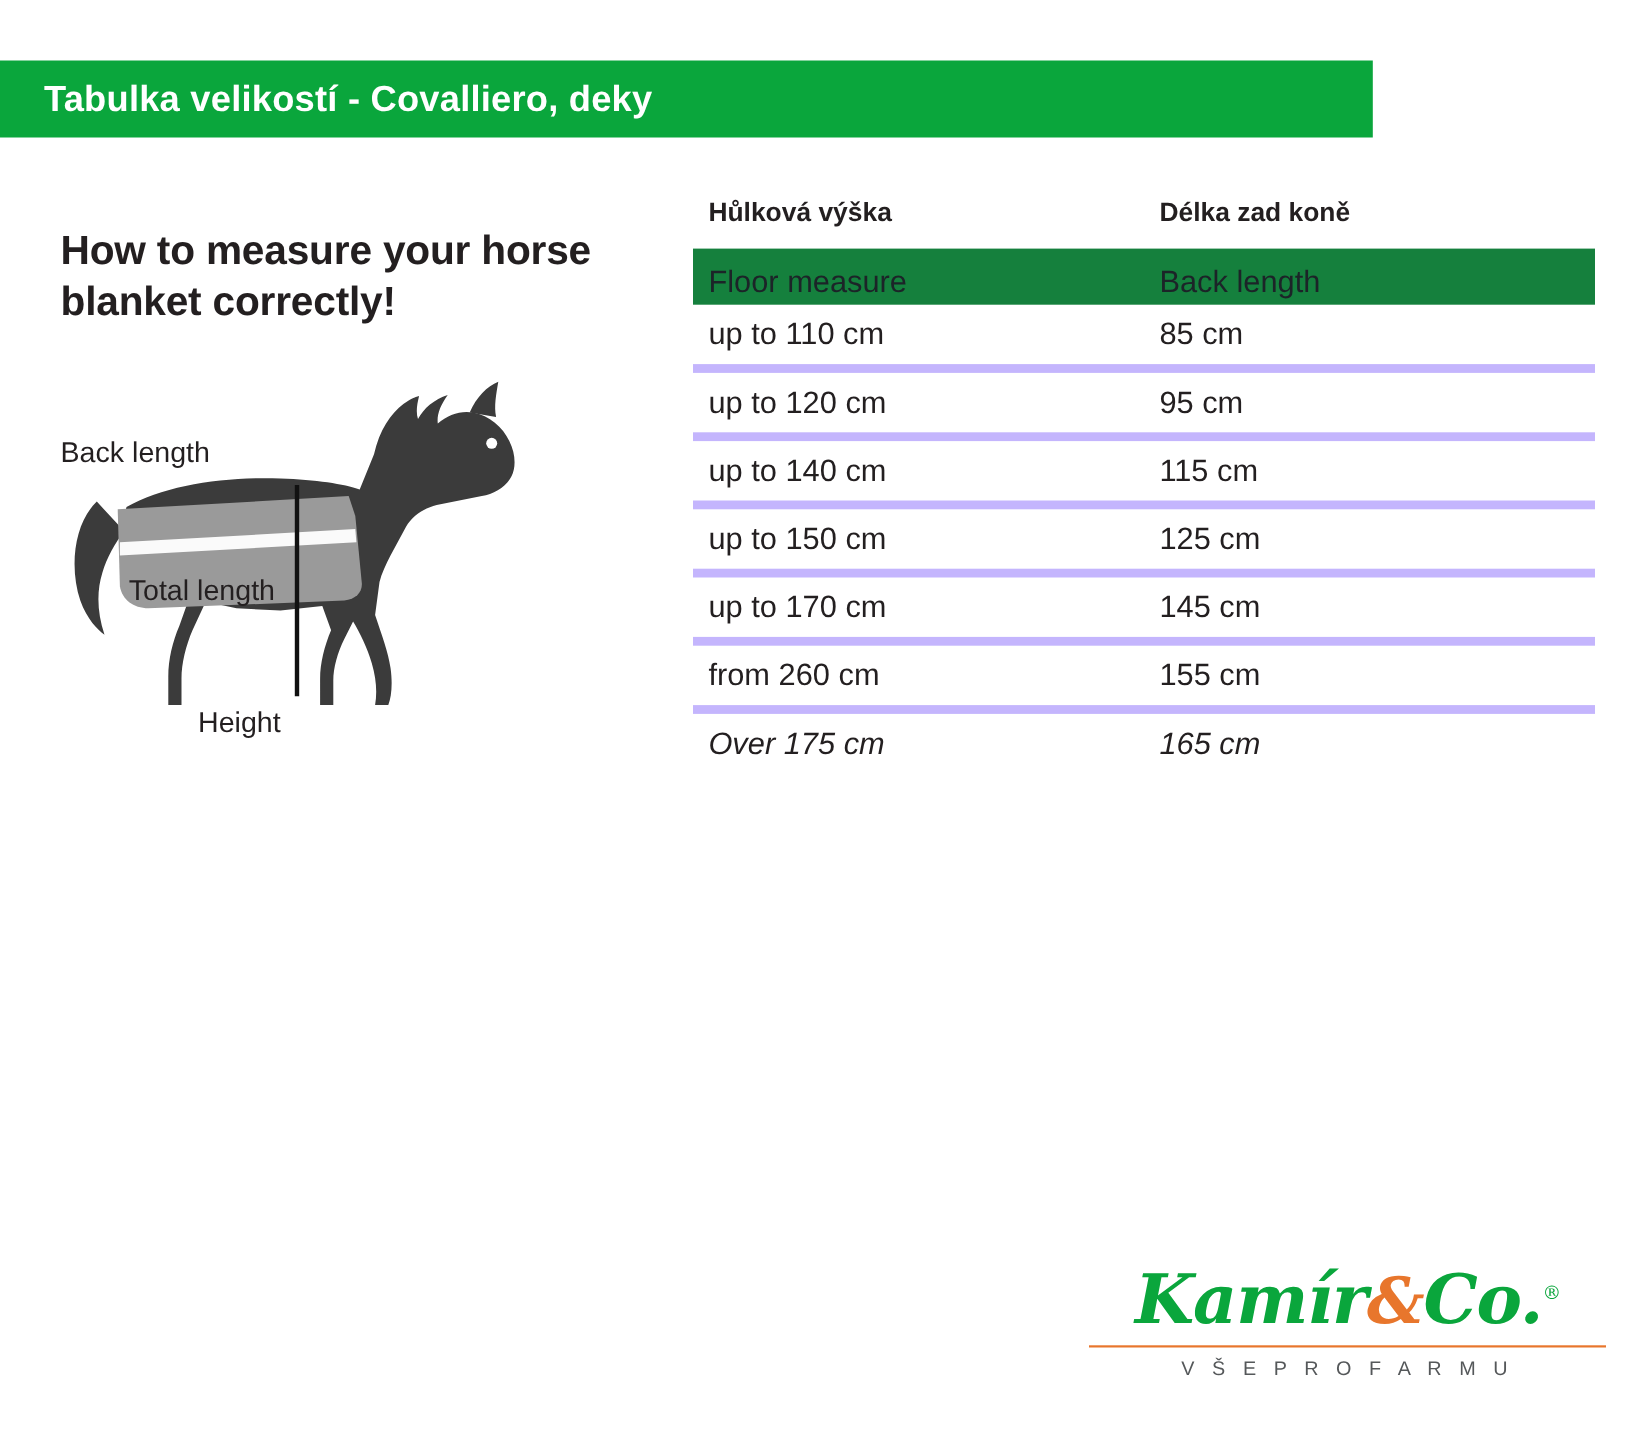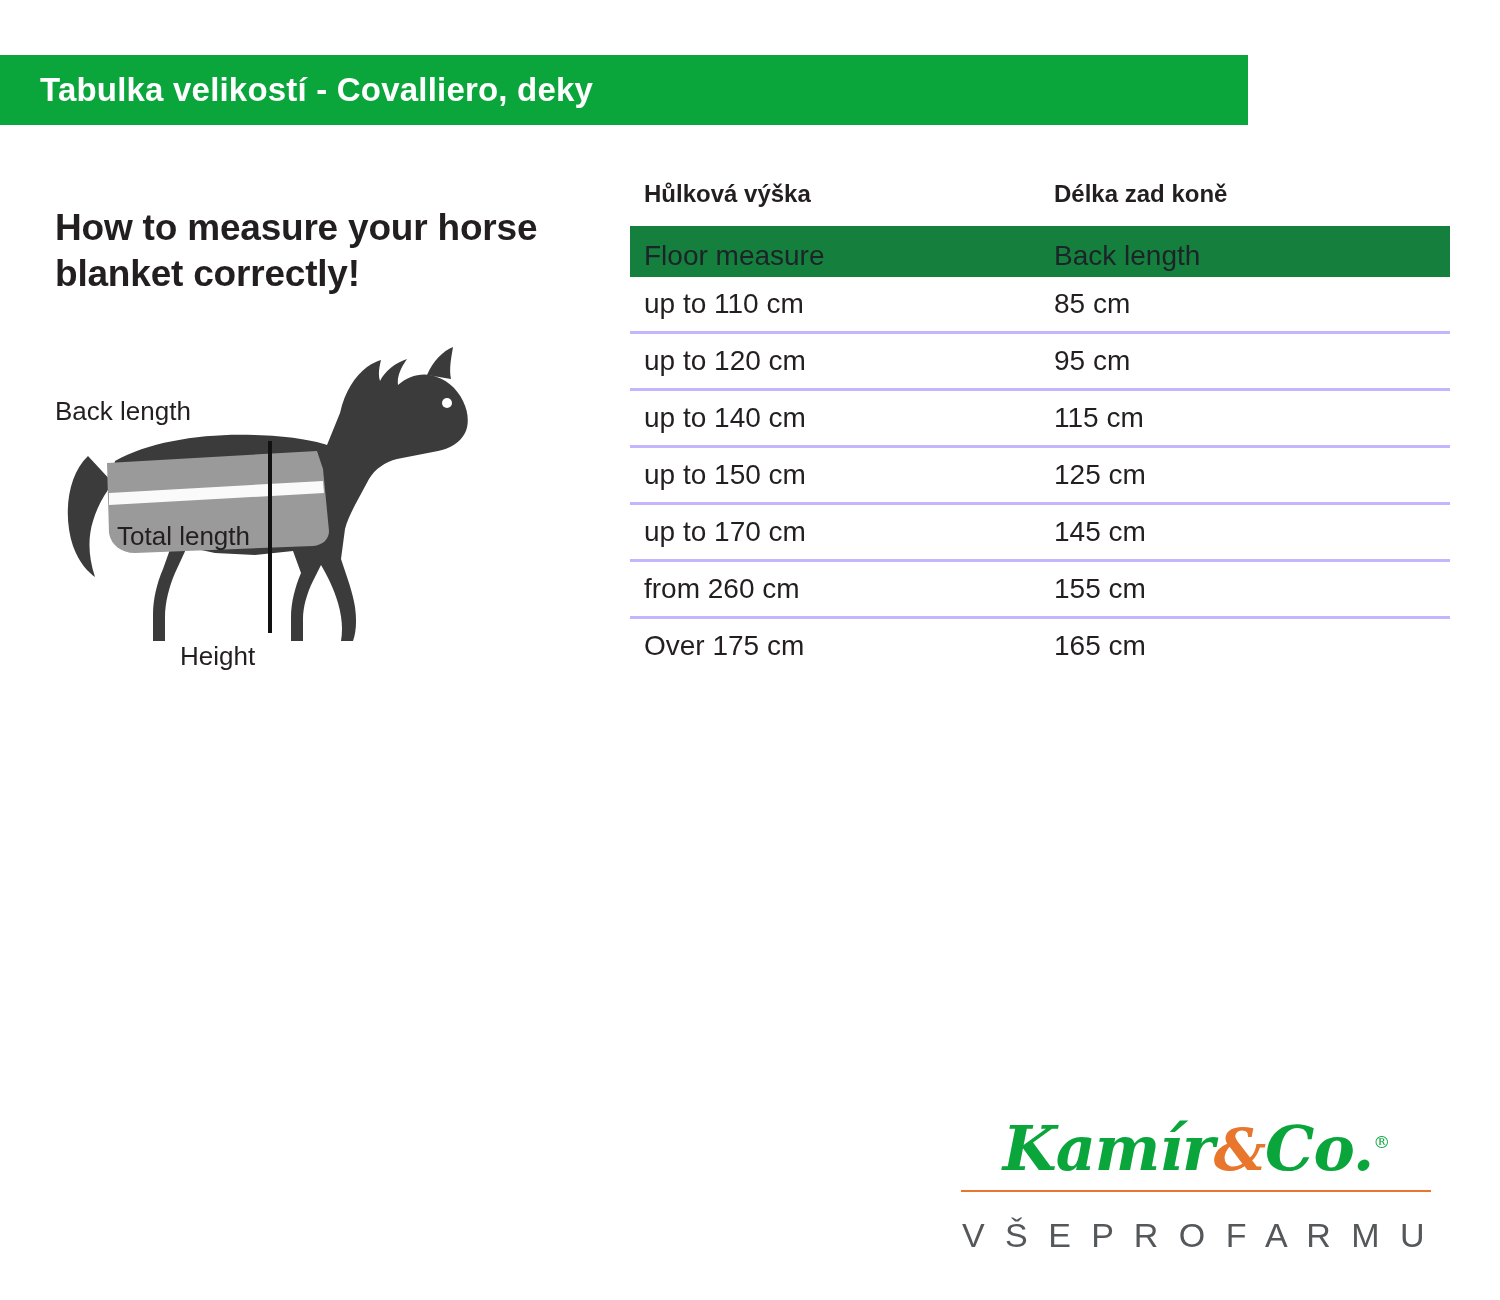--- a/index.html
+++ b/index.html
@@ -99,30 +99,31 @@
     font-size: 28px;
     font-weight: normal;
     color: #1c2428;
     padding: 14px 0 5px 14px;
     border: none;
   }
   .tbl tbody td {
     font-size: 28px;
     color: #231f20;
     padding: 11px 0 11px 14px;
-    border-bottom: 3px solid #c4b5fd;
+    border-bottom: 8px solid #c4b5fd;
   }
   .tbl tbody tr:last-child td {
     border-bottom: none;
+    font-style: italic;
   }
 
   
   .logo-area {
     position: absolute;
-    right: 69px;
+    right: 40px;
     bottom: 45px;
     width: 470px;
     text-align: center;
   }
   .logo-main {
     font-family: "DejaVu Serif", serif;
     font-style: italic;
     font-weight: bold;
     font-size: 62px;
     color: #0aa63c;
@@ -142,22 +143,22 @@
     font-weight: normal;
     color: #0aa63c;
   }
   .logo-rule {
     margin-top: 10px;
     height: 2px;
     background: #e8762c;
     width: 100%;
   }
   .logo-sub {
-    margin-top: 24px;
-    font-size: 34px;
+    margin-top: 9px;
+    font-size: 18px;
     letter-spacing: 5.5px;
     color: #55585a;
     font-weight: normal;
   }
 </style>
 </head>
 <body>
 
 <div class="header-bar">
   <div class="header-title">Tabulka velikostí - Covalliero, deky</div>

